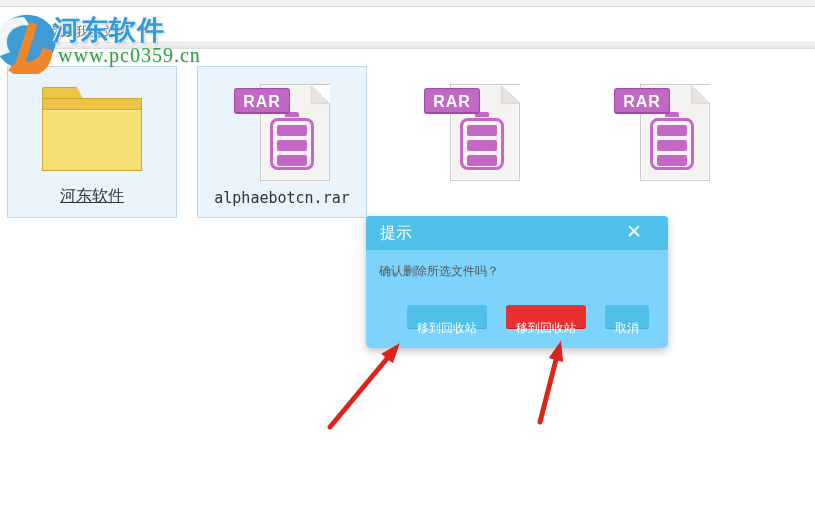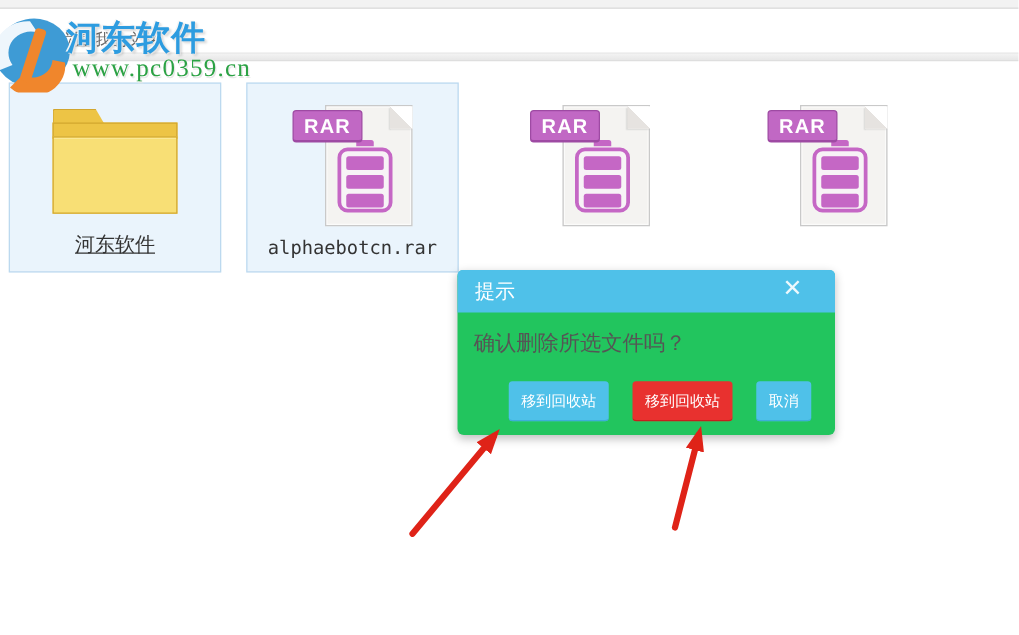--- a/index.html
+++ b/index.html
@@ -53,29 +53,29 @@
     background:#c168c4; border:1px solid #9e4aa3; border-bottom-width:2px; border-radius:3px;
     color:#fff; font-size:16px; font-weight:bold; text-align:center; letter-spacing:1px; }
   .battery { position:absolute; left:36px; top:34px; width:44px; height:52px;
     border:3px solid #c567c5; border-radius:8px; background:#f7f3f6; }
   .battery::before { content:""; position:absolute; left:12px; top:-9px; width:14px; height:5px;
     background:#c567c5; border-radius:2px 2px 0 0; }
   .battery i { display:block; width:30px; height:11px; margin:4px auto 0; background:#c567c5; border-radius:2px; }
 
   
   .dialog { position:absolute; left:366px; top:216px; width:302px; height:132px; z-index:30;
-    border-radius:5px; background:#22c55e; box-shadow:0 3px 8px rgba(0,0,0,.25); }
+    border-radius:5px; background:#7dd3fc; box-shadow:0 3px 8px rgba(0,0,0,.25); }
   .dlg-titlebar { position:absolute; left:0; top:0; width:100%; height:34px; background:#4fc1e9;
     border-radius:4px 4px 0 0; }
   .dlg-title { position:absolute; left:14px; top:7px; color:#fff; font-size:16px; }
   .dlg-close { position:absolute; right:26px; top:5px; color:rgba(255,255,255,.9);
     font-size:19px; line-height:22px; cursor:pointer; }
-  .dlg-message { position:absolute; left:13px; top:47px; font-size:17px; color:#555; }
+  .dlg-message { position:absolute; left:13px; top:47px; font-size:12px; color:#555; }
   .dlg-buttons { position:absolute; top:89px; right:19px; display:flex; gap:19px; }
-  .btn { height:32px; line-height:22px; padding:0 10px; border:none; border-radius:3px;
+  .btn { height:14px; line-height:22px; padding:12px 10px; border:none; border-radius:3px;
     color:#fff; font-size:12px; font-family:"Liberation Sans", sans-serif; cursor:pointer; }
   .btn.blue { background:#4fc1e9; box-shadow:inset 0 -1px 0 #3daed8; }
   .btn.red { background:#e8312f; box-shadow:inset 0 -1px 0 #c41f1e; }
 
   
   .arrows { position:absolute; left:0; top:0; width:815px; height:508px; z-index:40; pointer-events:none; }
 </style>
 </head>
 <body>
 

